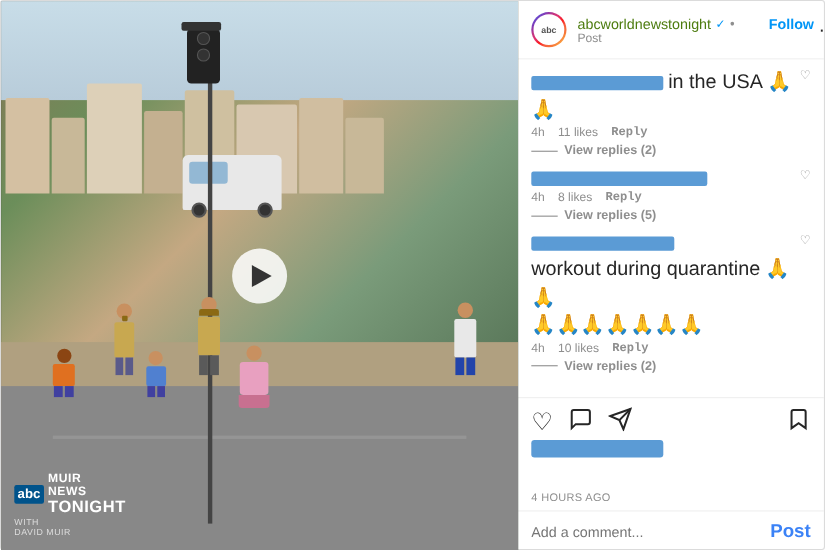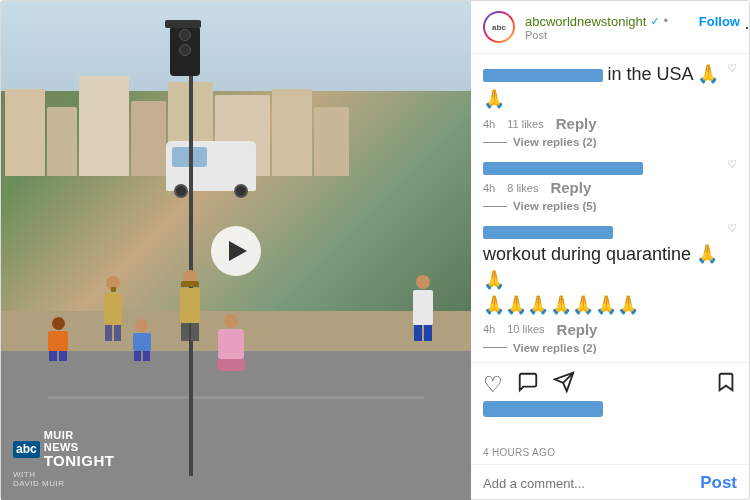--- a/index.html
+++ b/index.html
@@ -177,24 +177,25 @@
     }
     .comment-time {
       font-size: 11px;
       color: #8e8e8e;
     }
     .comment-likes {
       font-size: 11px;
       color: #8e8e8e;
     }
     .comment-reply {
-      font-size: 15px;
+      font-size: 11px;
       font-weight: 600;
       color: #8e8e8e;
       cursor: pointer;
+      font-family: Liberation Mono, monospace;
     }
     .heart-icon {
       font-size: 11px;
       color: #8e8e8e;
       cursor: pointer;
     }
     .view-replies {
       display: flex;
       align-items: center;
       gap: 6px;

